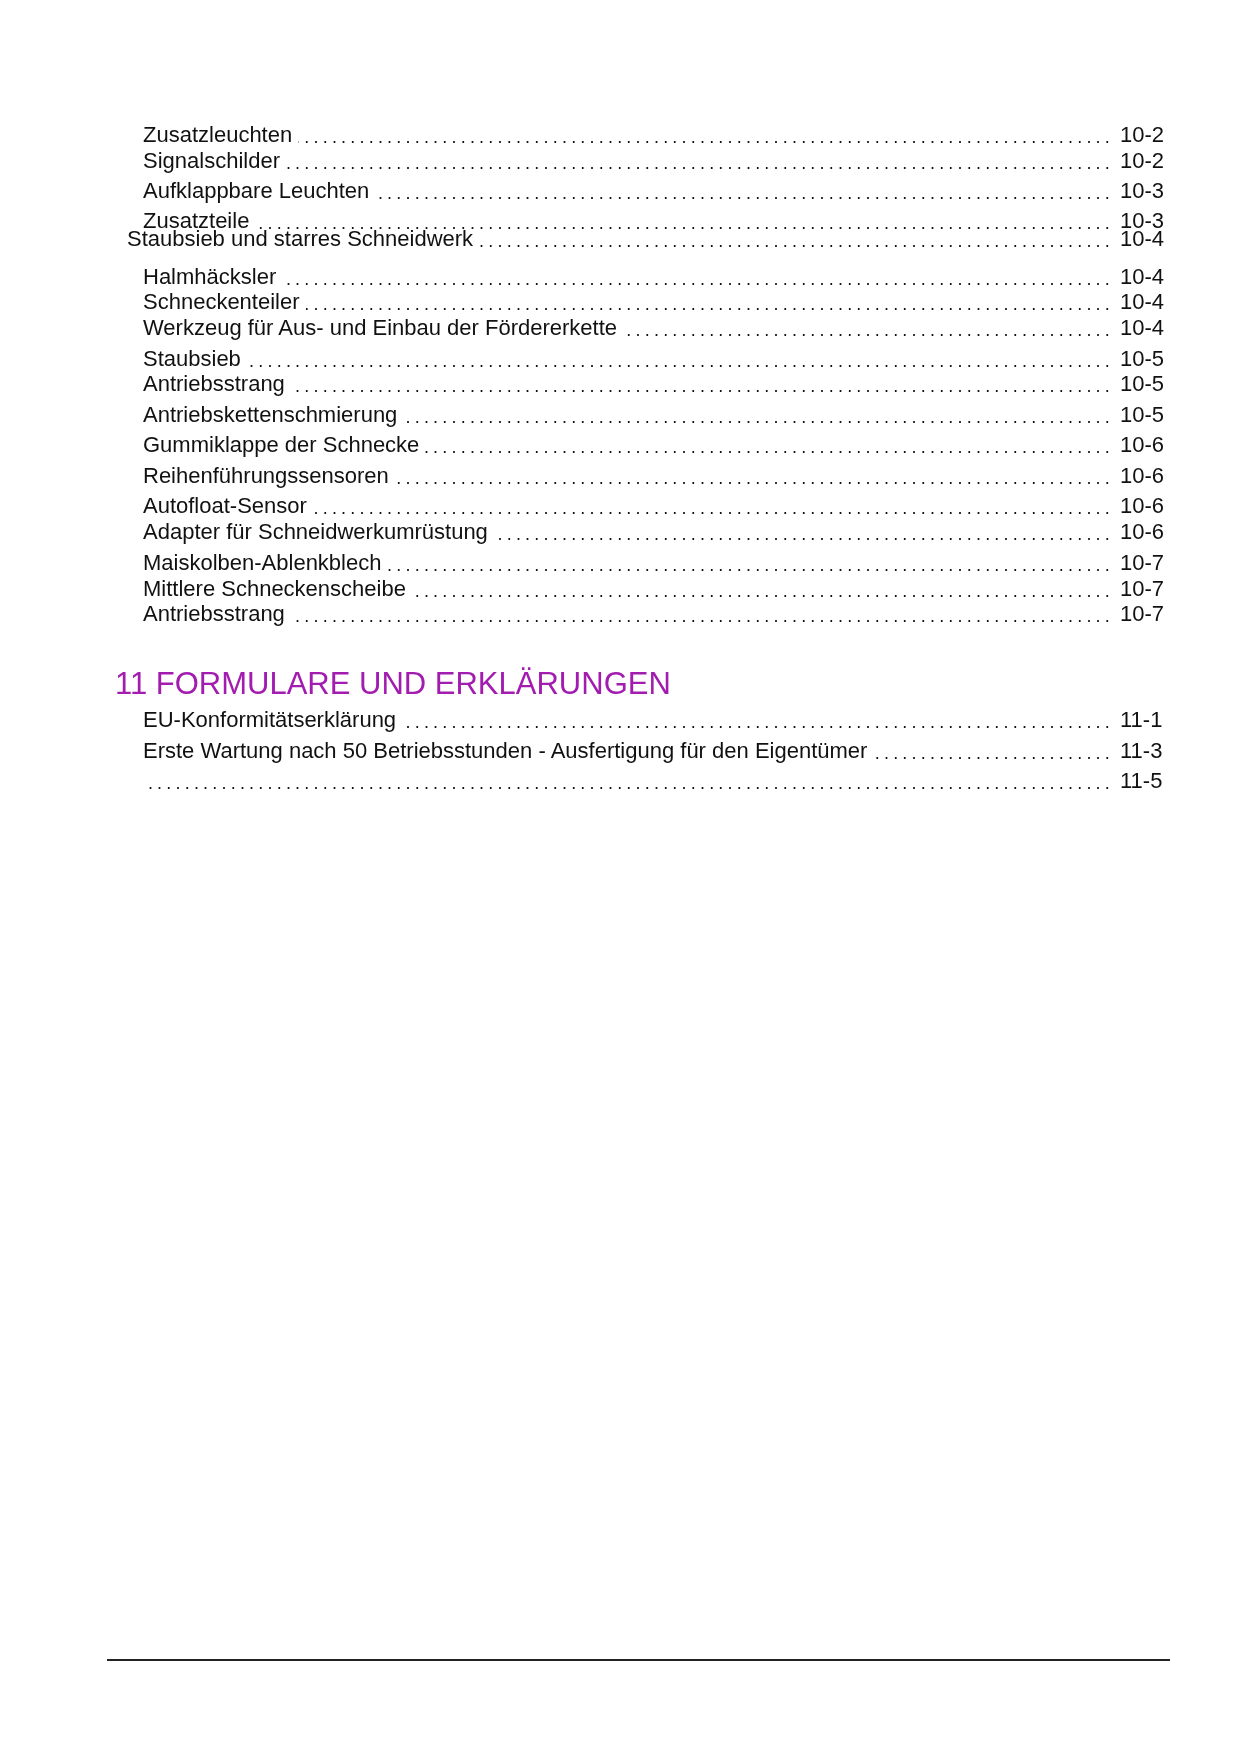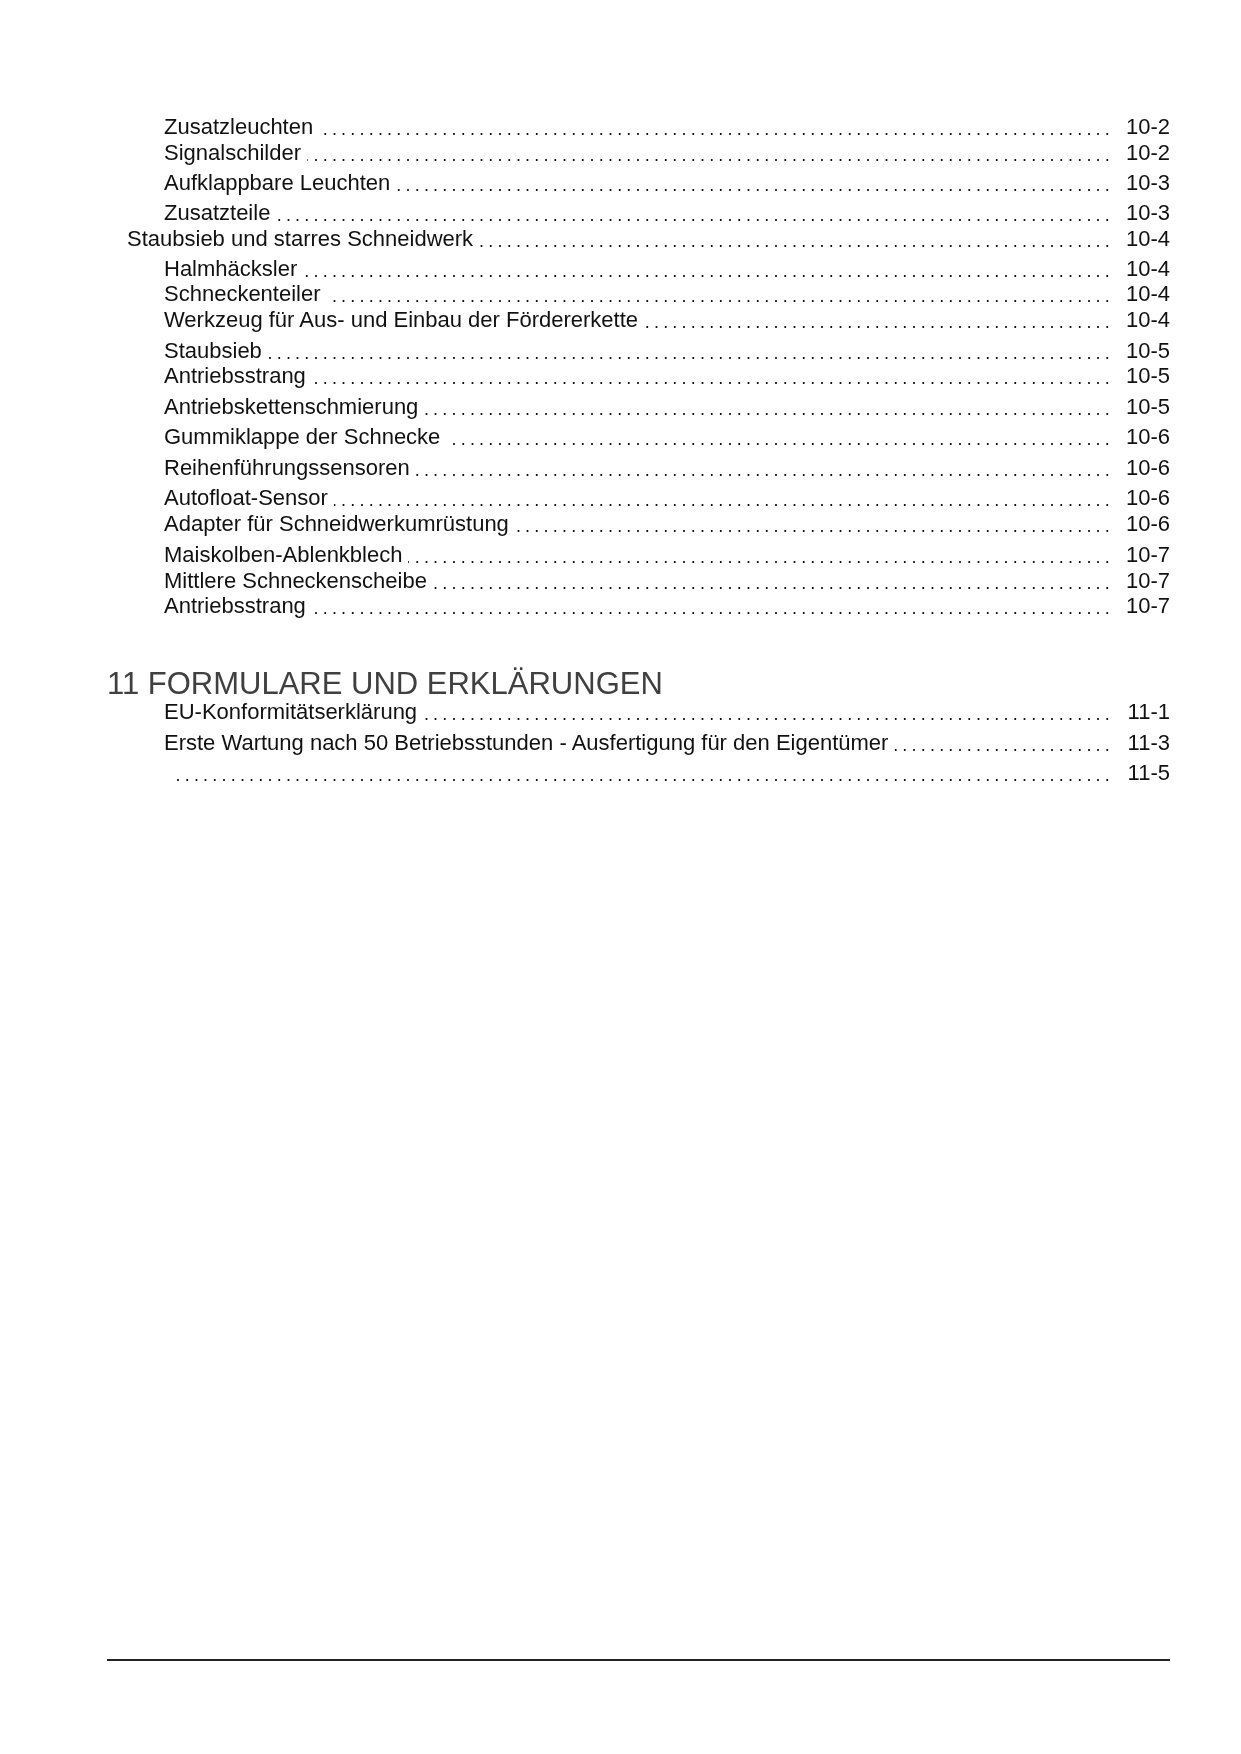--- a/index.html
+++ b/index.html
@@ -10,26 +10,26 @@
   .toc-row {
     position: absolute; right: 71px; height: 26px;
     display: flex; align-items: flex-end; font-size: 22px; line-height: 26px;
   }
   .toc-row .label { white-space: nowrap; }
   .toc-row .dots {
     flex: 1; overflow: hidden; white-space: nowrap; margin: 0 6px;
     letter-spacing: 4.2px; font-size: 18px; line-height: 22px; text-align: right;
     direction: rtl;
   }
-  .toc-row .page { white-space: nowrap; width: 50px; text-align: right; }
-  .lvl2 { left: 164px; }
+  .toc-row .page { white-space: nowrap; width: 50px; }
+  .lvl2 { left: 143px; margin-top: 8px; }
   .lvl1 { left: 127px; }
   .chapter-heading {
-    position: absolute; left: 107px; top: 666px;
-    font-size: 31px; line-height: 36px; white-space: nowrap; color: #404040;
+    position: absolute; left: 115px; top: 666px;
+    font-size: 31px; line-height: 36px; white-space: nowrap; color: #a21caf;
   }
   .footer-rule {
     position: absolute; left: 107px; right: 71px; top: 1659px;
     height: 0; border-top: 2px solid #222;
   }
 </style>
 </head>
 <body>
 
 <div class="toc-row lvl2" style="top:114px">

